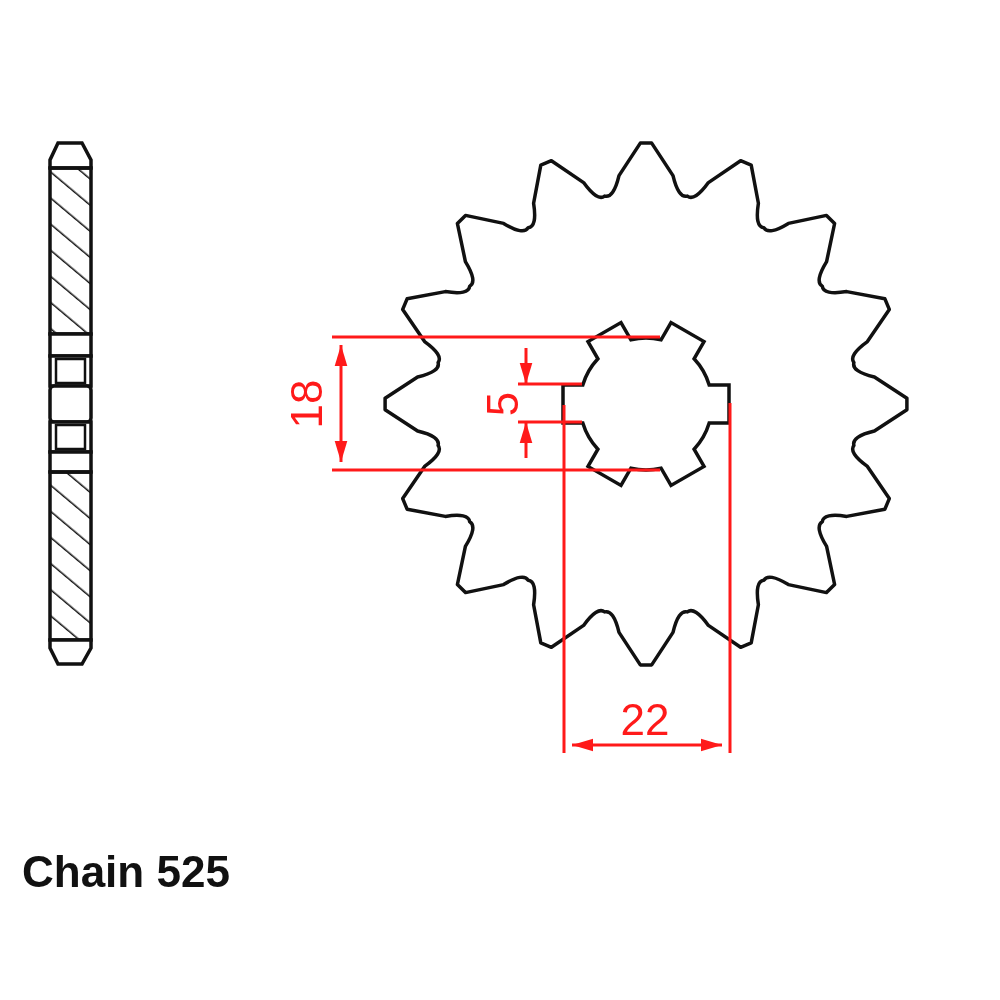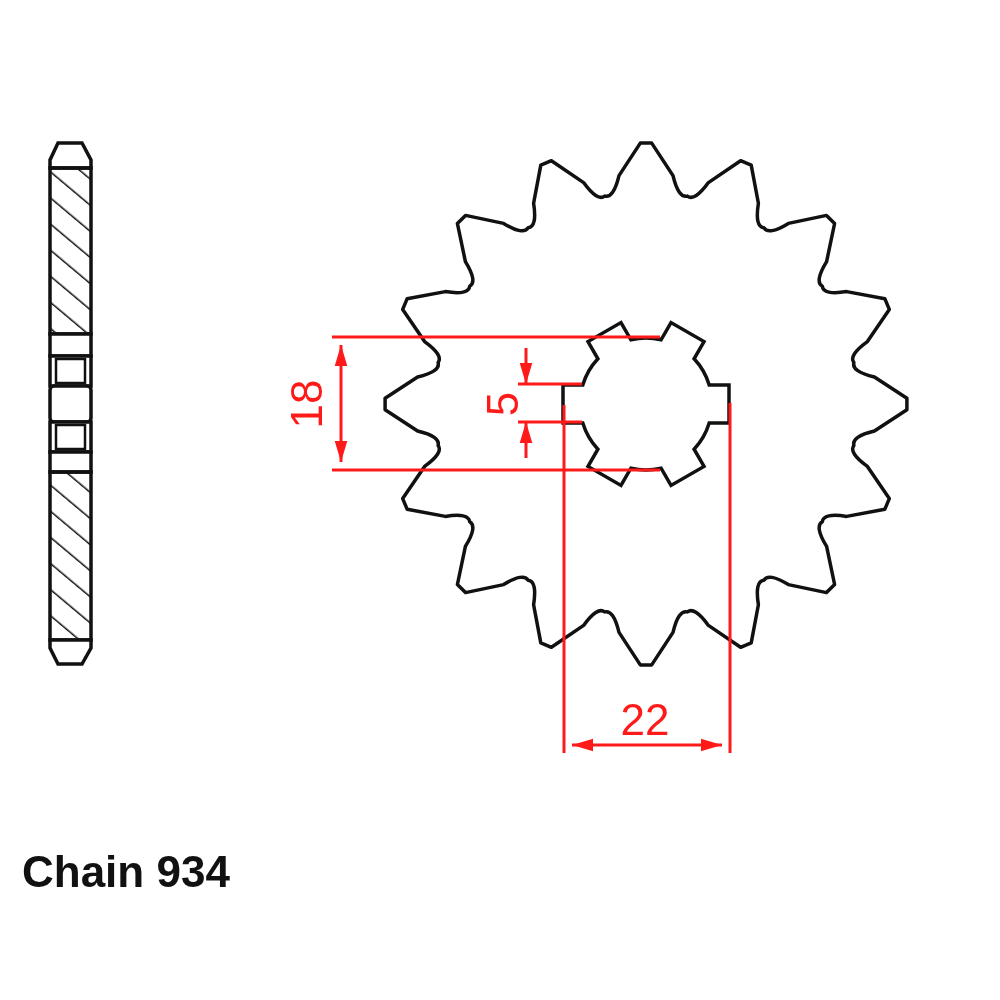--- a/index.html
+++ b/index.html
@@ -63,13 +63,13 @@
   <text class="dim-text" x="0" y="0" text-anchor="middle" transform="translate(518,404) rotate(-90)">5</text>
 
   <g stroke="#ff1a1a" stroke-width="3" fill="none">
     <line x1="564" y1="405" x2="564" y2="753"></line>
     <line x1="730" y1="403" x2="730" y2="753"></line>
     <line x1="572" y1="745" x2="722" y2="745" marker-start="url(#arrow)" marker-end="url(#arrow)"></line>
   </g>
   <text class="dim-text" x="645" y="735" text-anchor="middle">22</text>
 </svg>
 
-<div class="caption">Chain 934</div>
+<div class="caption">Chain 525</div>
 
 </body></html>

